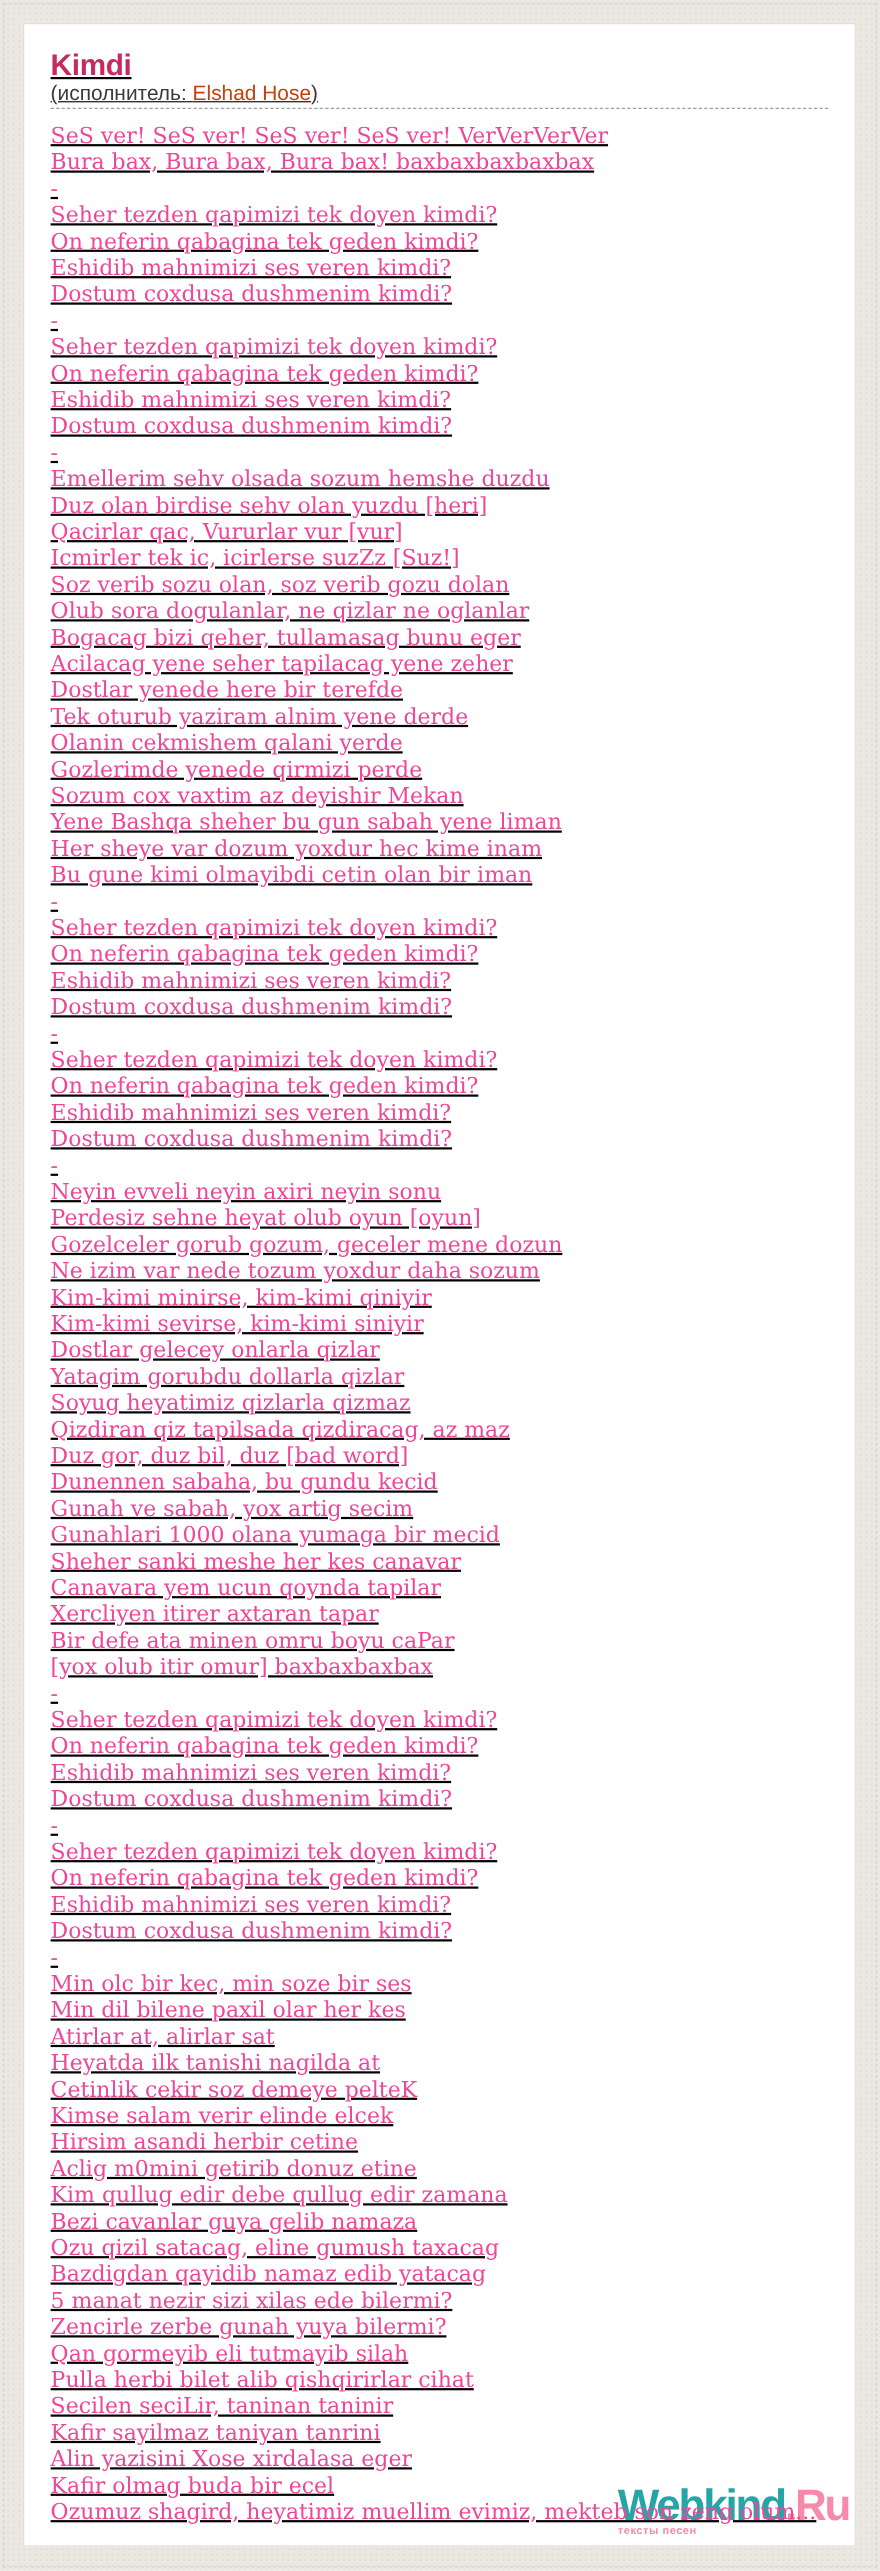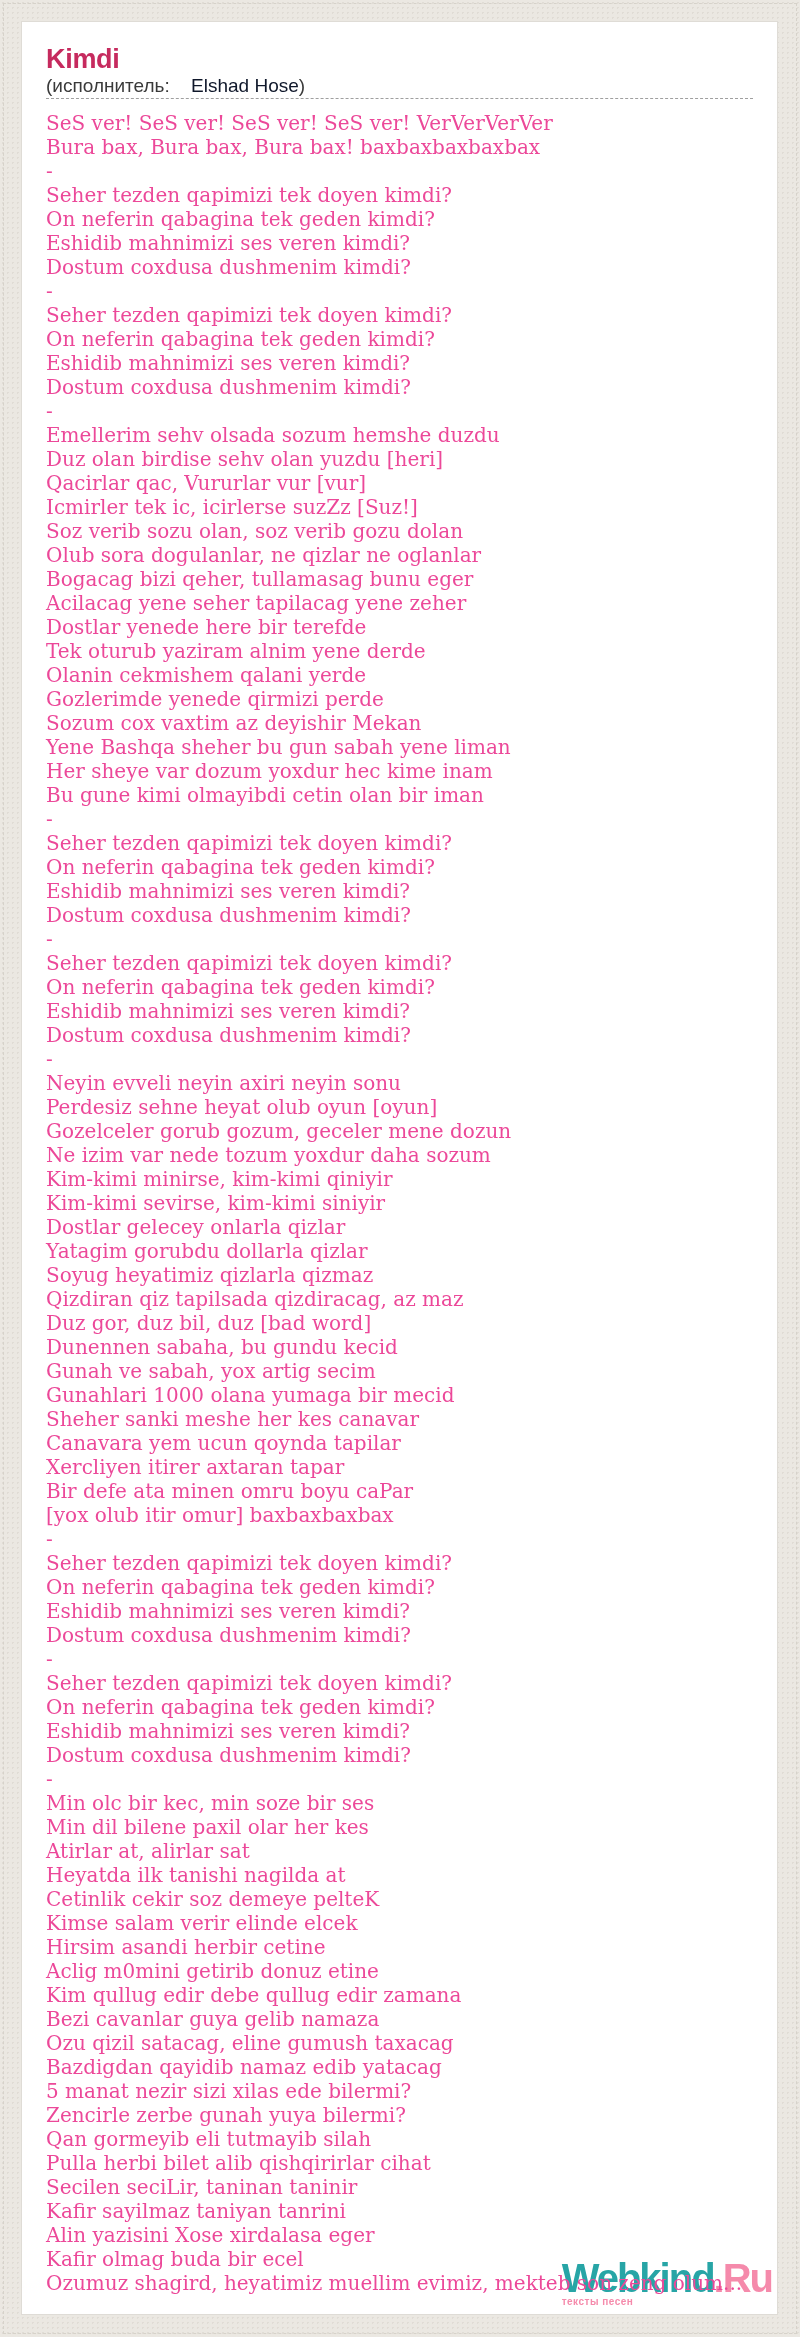--- a/index.html
+++ b/index.html
@@ -17,42 +17,42 @@
     position:absolute; inset:3px;
     border:1px dashed #d6d2ca;
     pointer-events:none; z-index:6;
   }
   .card {
     position:absolute; left:21px; top:21px;
     width:757px; height:2294px;
     background:#ffffff;
     border:1px solid #dfdcd6;
     padding:14px 24px 0 24px;
+    text-decoration:underline;
   }
   .header {
     border-bottom:1px dashed #9f9f9f;
     padding-bottom:2px;
   }
   .title {
     margin-top:8px;
     font-size:27px; line-height:30px;
     font-weight:bold;
     letter-spacing:-0.3px;
     color:#c62a5e;
   }
   .artist-line {
     margin-top:1px;
     font-size:19px; line-height:21px;
     color:#3a3a3a;
   }
   .artist-link {
-    color:#0f172a;
+    color:#c2410c;
     text-decoration:none;
     cursor:pointer;
-    margin-left:16px;
   }
   .lyrics {
     position:relative; z-index:2;
     margin-top:12px;
     font-family:"DejaVu Serif", "Liberation Serif", serif;
     font-size:20px; line-height:24px;
     color:#ec4899;
     white-space:pre-line;
   }
   .logo {

